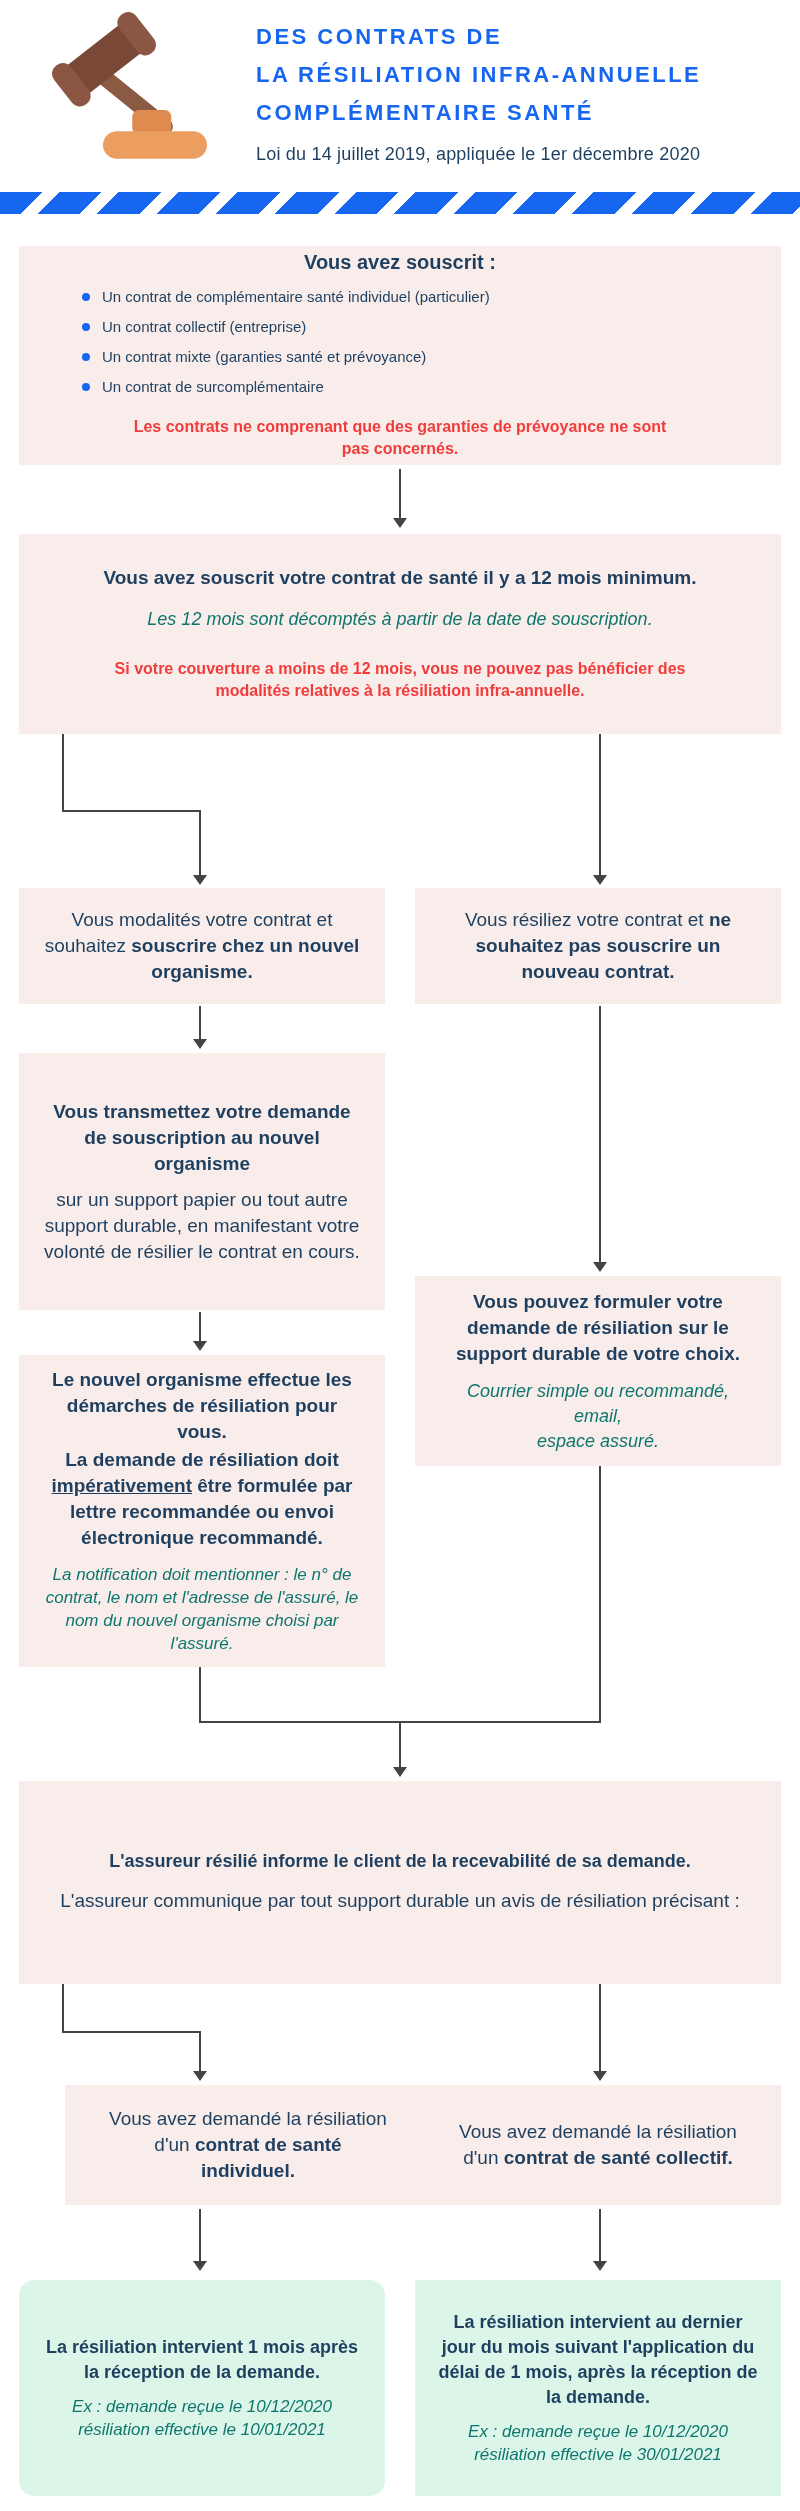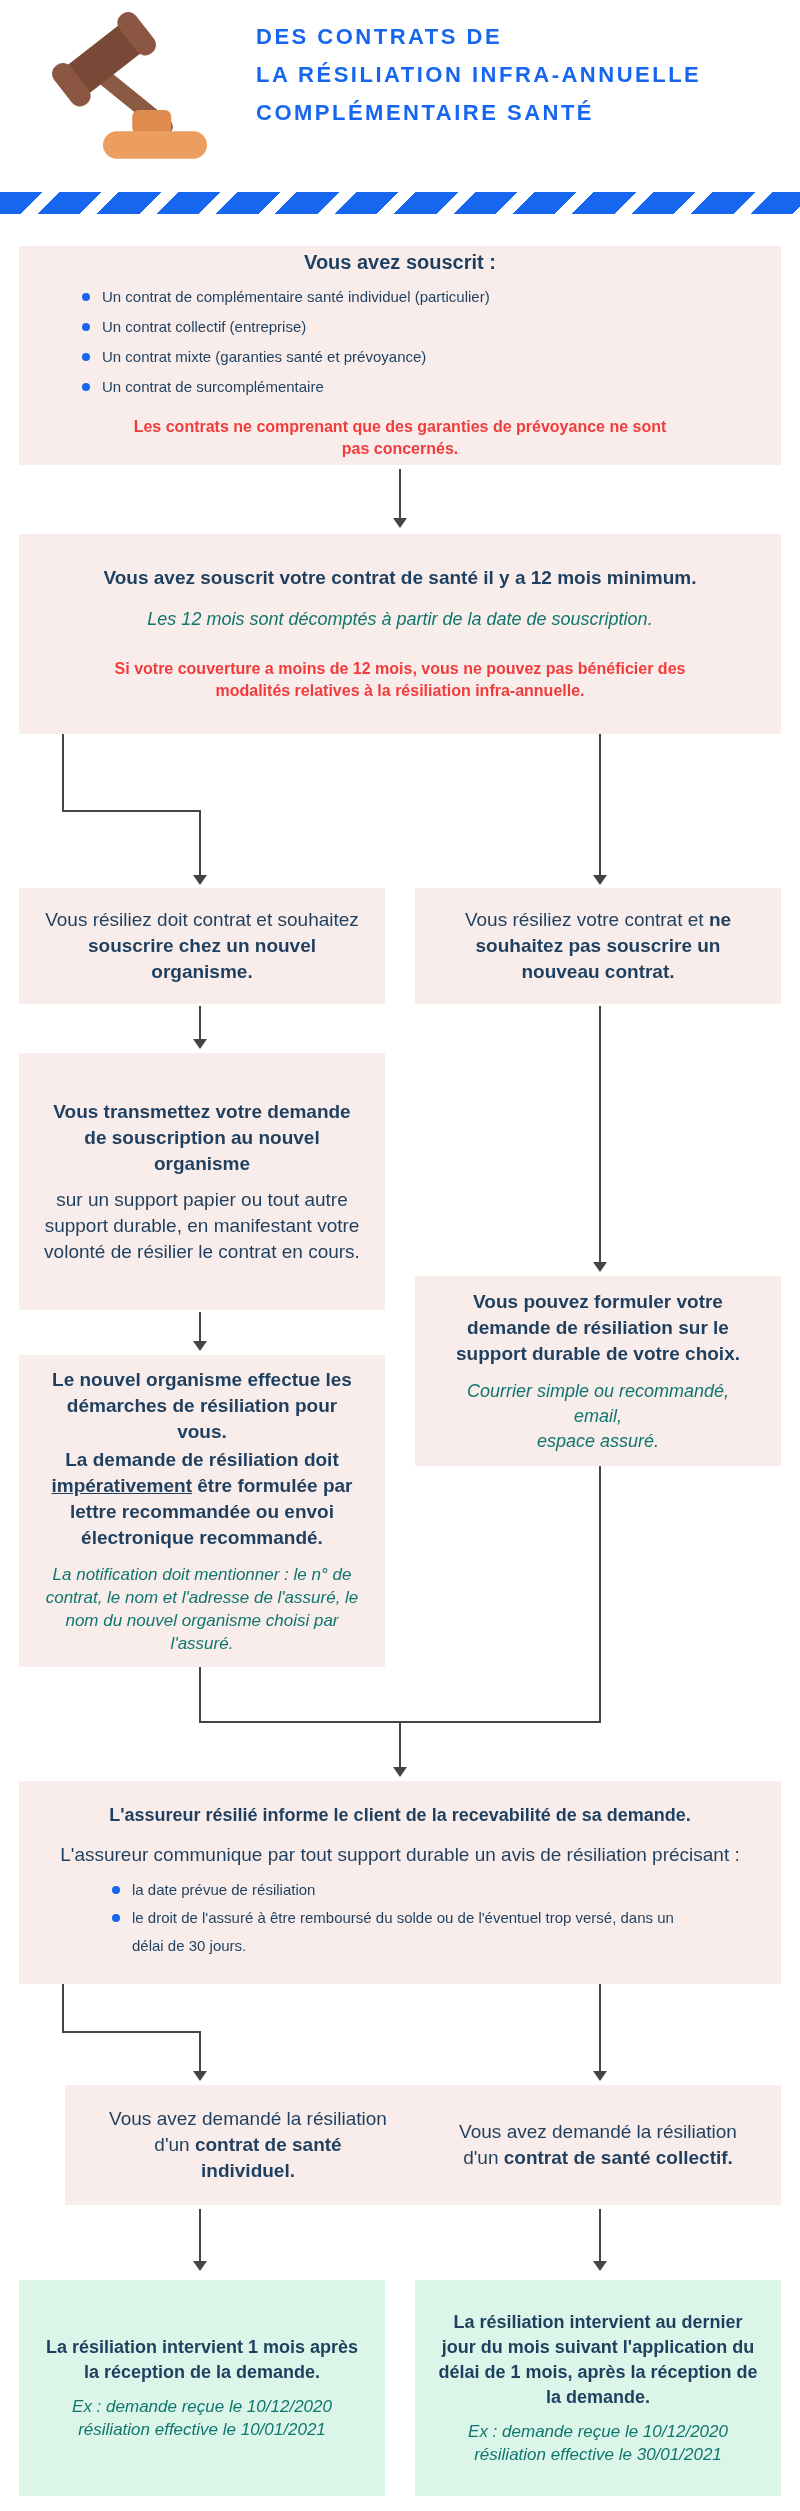--- a/index.html
+++ b/index.html
@@ -50,20 +50,21 @@
     </g>
     <rect x="58" y="62" width="24" height="15" rx="4" fill="#DF8A4E"></rect>
     <rect x="40" y="75" width="64" height="17" rx="8.5" fill="#EC9E60"></rect>
   </svg>
 
   <div class="header-title">
     <div>DES CONTRATS DE</div>
     <div>LA RÉSILIATION INFRA-ANNUELLE</div>
     <div>COMPLÉMENTAIRE SANTÉ</div>
   </div>
+  <div class="header-subtitle">Loi du 14 juillet 2019, appliquée le 1er décembre 2020</div>
 
   <div class="stripes"></div>
 
   <section class="box" style="left:19px;top:246px;width:762px;height:219px;">
     <h2 class="box-title">Vous avez souscrit :</h2>
     <ul class="bullets" style="width:640px;margin-top:8px;">
       <li><span class="dot"></span><span>Un contrat de complémentaire santé individuel (particulier)</span></li>
       <li><span class="dot"></span><span>Un contrat collectif (entreprise)</span></li>
       <li><span class="dot"></span><span>Un contrat mixte (garanties santé et prévoyance)</span></li>
       <li><span class="dot"></span><span>Un contrat de surcomplémentaire</span></li>
@@ -81,21 +82,21 @@
   </section>
 
   <div class="vline" style="left:62px;top:734px;height:78px;"></div>
   <div class="hline" style="left:62px;top:810px;width:139px;"></div>
   <div class="vline" style="left:199px;top:810px;height:66px;"></div>
   <div class="ah" style="left:193px;top:875px;"></div>
   <div class="vline" style="left:599px;top:734px;height:142px;"></div>
   <div class="ah" style="left:593px;top:875px;"></div>
 
   <section class="box" style="left:19px;top:888px;width:366px;height:116px;padding:0 24px;">
-    <p class="t"><span>Vous résiliez doit contrat et souhaitez </span><span class="b">souscrire chez un nouvel organisme.</span></p>
+    <p class="t"><span>Vous modalités votre contrat et souhaitez </span><span class="b">souscrire chez un nouvel organisme.</span></p>
   </section>
   <section class="box" style="left:415px;top:888px;width:366px;height:116px;padding:12px 24px;">
     <p class="t"><span>Vous résiliez votre contrat et </span><span class="b">ne souhaitez pas souscrire un nouveau contrat.</span></p>
   </section>
 
   <div class="vline" style="left:199px;top:1006px;height:34px;"></div>
   <div class="ah" style="left:193px;top:1039px;"></div>
 
   <section class="box" style="left:19px;top:1053px;width:366px;height:257px;padding:14px 22px;">
     <p class="t b">Vous transmettez votre demande de souscription au nouvel organisme</p>
@@ -125,24 +126,20 @@
 
   <div class="vline" style="left:199px;top:1667px;height:56px;"></div>
   <div class="vline" style="left:599px;top:1466px;height:257px;"></div>
   <div class="hline" style="left:199px;top:1721px;width:402px;"></div>
   <div class="vline" style="left:399px;top:1721px;height:47px;"></div>
   <div class="ah" style="left:393px;top:1767px;"></div>
 
   <section class="box" style="left:19px;top:1781px;width:762px;height:203px;">
     <h2 class="box-title" style="font-size:18px;">L'assureur résilié informe le client de la recevabilité de sa demande.</h2>
     <p class="t" style="margin-top:16px;width:700px;">L'assureur communique par tout support durable un avis de résiliation précisant :</p>
-    <ul class="bullets" style="width:580px;margin-top:8px;">
-      <li style="line-height:28px;"><span class="dot" style="top:10px;"></span><span>la date prévue de résiliation</span></li>
-      <li style="line-height:28px;"><span class="dot" style="top:10px;"></span><span>le droit de l'assuré à être remboursé du solde ou de l'éventuel trop versé, dans un délai de 30 jours.</span></li>
-    </ul>
   </section>
 
   <div class="vline" style="left:62px;top:1984px;height:49px;"></div>
   <div class="hline" style="left:62px;top:2031px;width:139px;"></div>
   <div class="vline" style="left:199px;top:2031px;height:41px;"></div>
   <div class="ah" style="left:193px;top:2071px;"></div>
   <div class="vline" style="left:599px;top:1984px;height:88px;"></div>
   <div class="ah" style="left:593px;top:2071px;"></div>
 
   <section class="box" style="left:19px;top:2085px;width:366px;height:120px;padding:0 44px;margin-left:46px;">
@@ -150,21 +147,21 @@
   </section>
   <section class="box" style="left:415px;top:2085px;width:366px;height:120px;padding:0 26px;">
     <p class="t"><span>Vous avez  demandé la résiliation d'un </span><span class="b">contrat de santé collectif.</span></p>
   </section>
 
   <div class="vline" style="left:199px;top:2209px;height:53px;"></div>
   <div class="ah" style="left:193px;top:2261px;"></div>
   <div class="vline" style="left:599px;top:2209px;height:53px;"></div>
   <div class="ah" style="left:593px;top:2261px;"></div>
 
-  <section class="box green" style="left:19px;top:2280px;width:366px;height:216px;padding:16px 20px;">
+  <section class="box green" style="left:19px;top:2280px;width:366px;height:216px;padding:16px 20px;border-radius:15px;">
     <p class="t b" style="font-size:18px;line-height:25px;">La résiliation intervient 1 mois après la réception de la demande.</p>
     <div class="i sm" style="margin-top:10px;">
       <div>Ex : demande reçue le 10/12/2020</div>
       <div>résiliation effective le 10/01/2021</div>
     </div>
   </section>
   <section class="box green" style="left:415px;top:2280px;width:366px;height:216px;padding:14px 20px;">
     <p class="t b" style="font-size:18px;line-height:25px;">La résiliation intervient au dernier jour du mois suivant l'application du délai de 1 mois, après la réception de la demande.</p>
     <div class="i sm" style="margin-top:10px;">
       <div>Ex : demande reçue le 10/12/2020</div>

